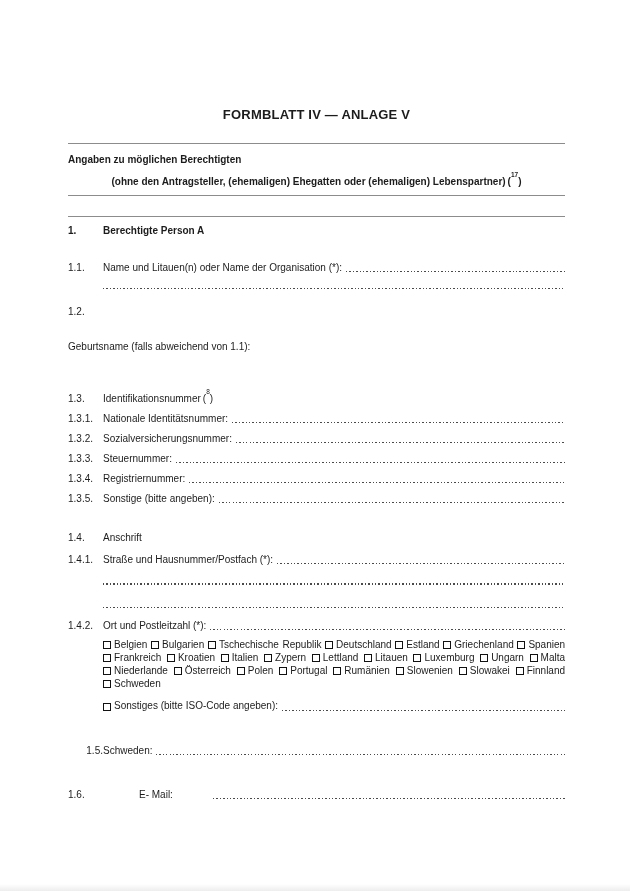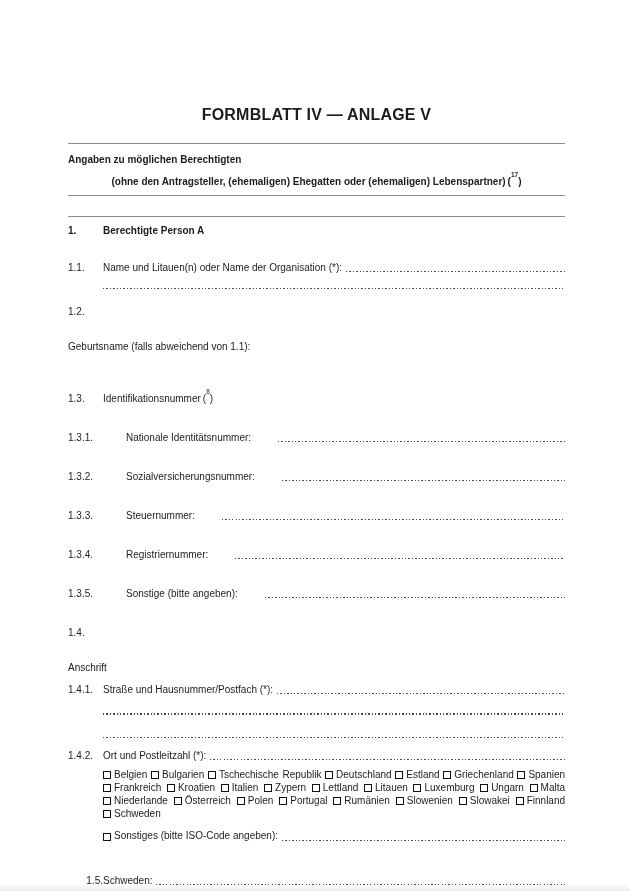--- a/index.html
+++ b/index.html
@@ -21,21 +21,21 @@
     height: 7px;
     background: linear-gradient(to bottom, rgba(0,0,0,0), rgba(0,0,0,0.07));
     pointer-events: none;
   }
   .content { padding: 0 65px 0 68px; }
 
   .doc-title {
     margin-top: 108px;
     text-align: center;
     font-weight: bold;
-    font-size: 16px;
+    font-size: 13px;
     line-height: 13px;
     letter-spacing: 0.2px;
   }
   hr.rule {
     border: 0;
     border-top: 1px solid #8c8c8c;
     height: 0;
   }
   .rule1 { margin-top: 22px; }
   .rule2 { margin-top: 7px; }
@@ -86,22 +86,22 @@
     height: 1.4px;
     margin-left: 35px;
     background-image: repeating-linear-gradient(90deg, #4a4a4a 0, #4a4a4a 1.3px, transparent 1.3px, transparent 3.4px);
   }
 
   .sec-row { margin-top: 7px; }
   .row-1-1 { margin-top: 24px; }
   .cont-1 { margin-top: 14px; }
   .row-1-2 { margin-top: 16px; flex-direction: column; }
   .row-1-3 { margin-top: 28px; }
-  .row-sub-id { margin-top: 26px; gap: 23px; }
-  .row-1-4 { margin-top: 26px; flex-direction: column; }
+  .row-sub-id { margin-top: 7px; }
+  .row-1-4 { margin-top: 26px; }
   .row-1-4-1 { margin-top: 9px; }
   .cont-2 { margin-top: 17px; }
   .cont-3 { margin-top: 22px; }
   .row-1-4-2 { margin-top: 11px; }
   .row-1-4-3 { margin-top: 4px; }
   .row-1-5 { margin-top: 32px; text-align: right; }
   .row-1-6 { margin-top: 31px; gap: 36px; }
 
   .cb-block {
     margin: 6px 0 0 35px;

